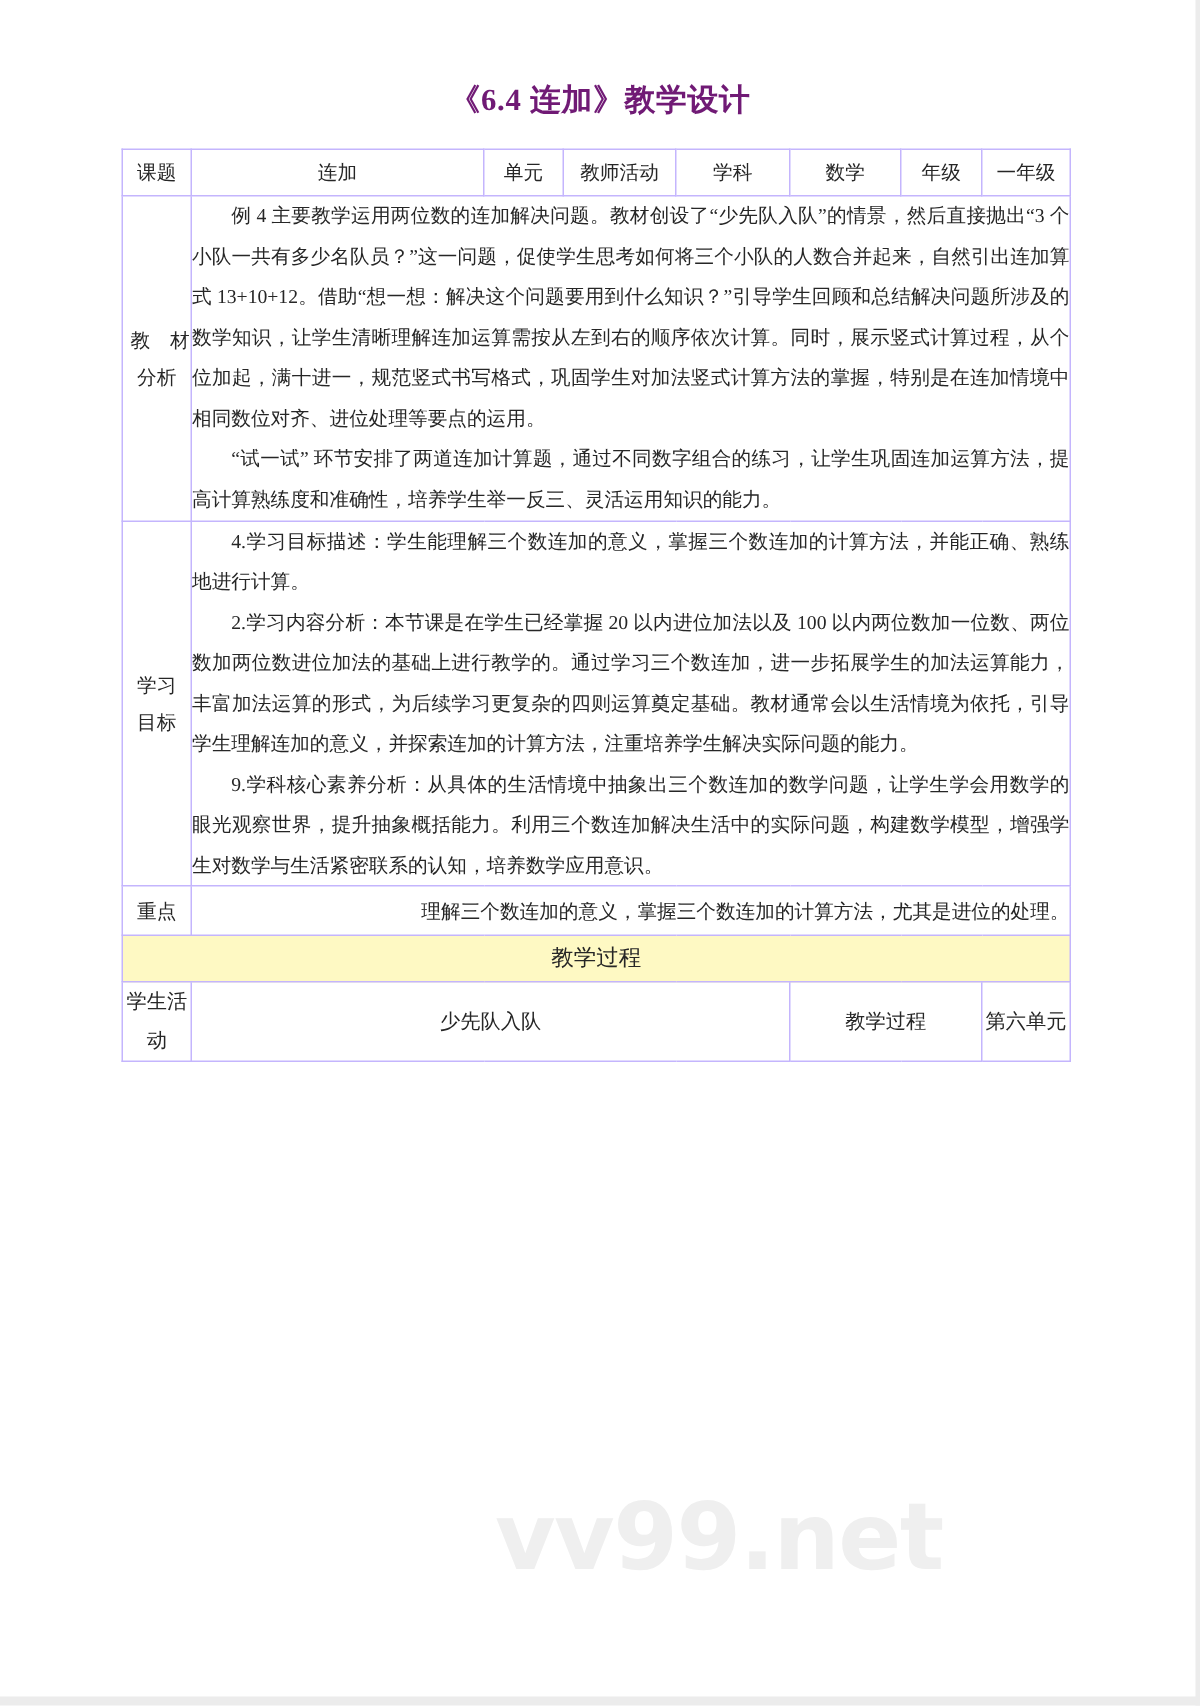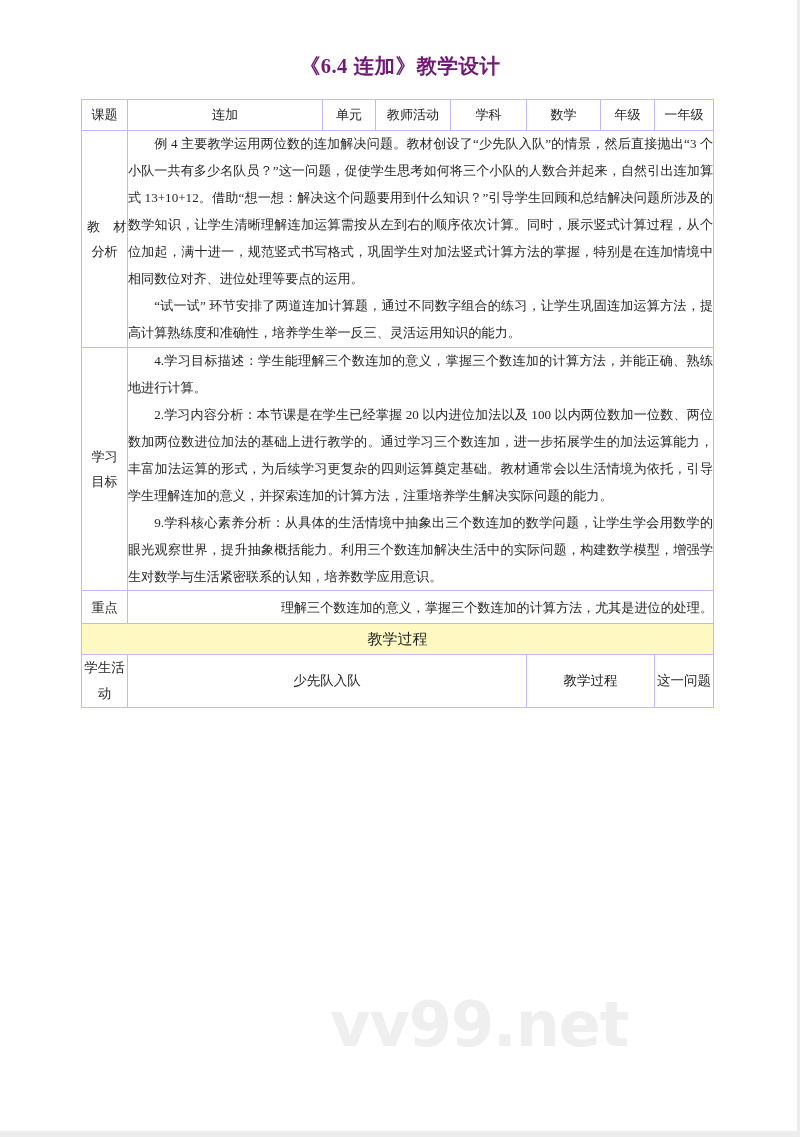--- a/index.html
+++ b/index.html
@@ -200,19 +200,19 @@
 
 
       <tr>
         <td class="banner" colspan="8">教学过程</td>
       </tr>
 
       <tr>
         <td class="col-head">学生活动</td>
         <td class="col-head" colspan="4">少先队入队</td>
         <td class="col-head" colspan="2">教学过程</td>
-        <td class="col-head">这一问题</td>
+        <td class="col-head">第六单元</td>
       </tr>
 
     </tbody>
       </table>
   </div>
 </div>
 
 </body></html>

